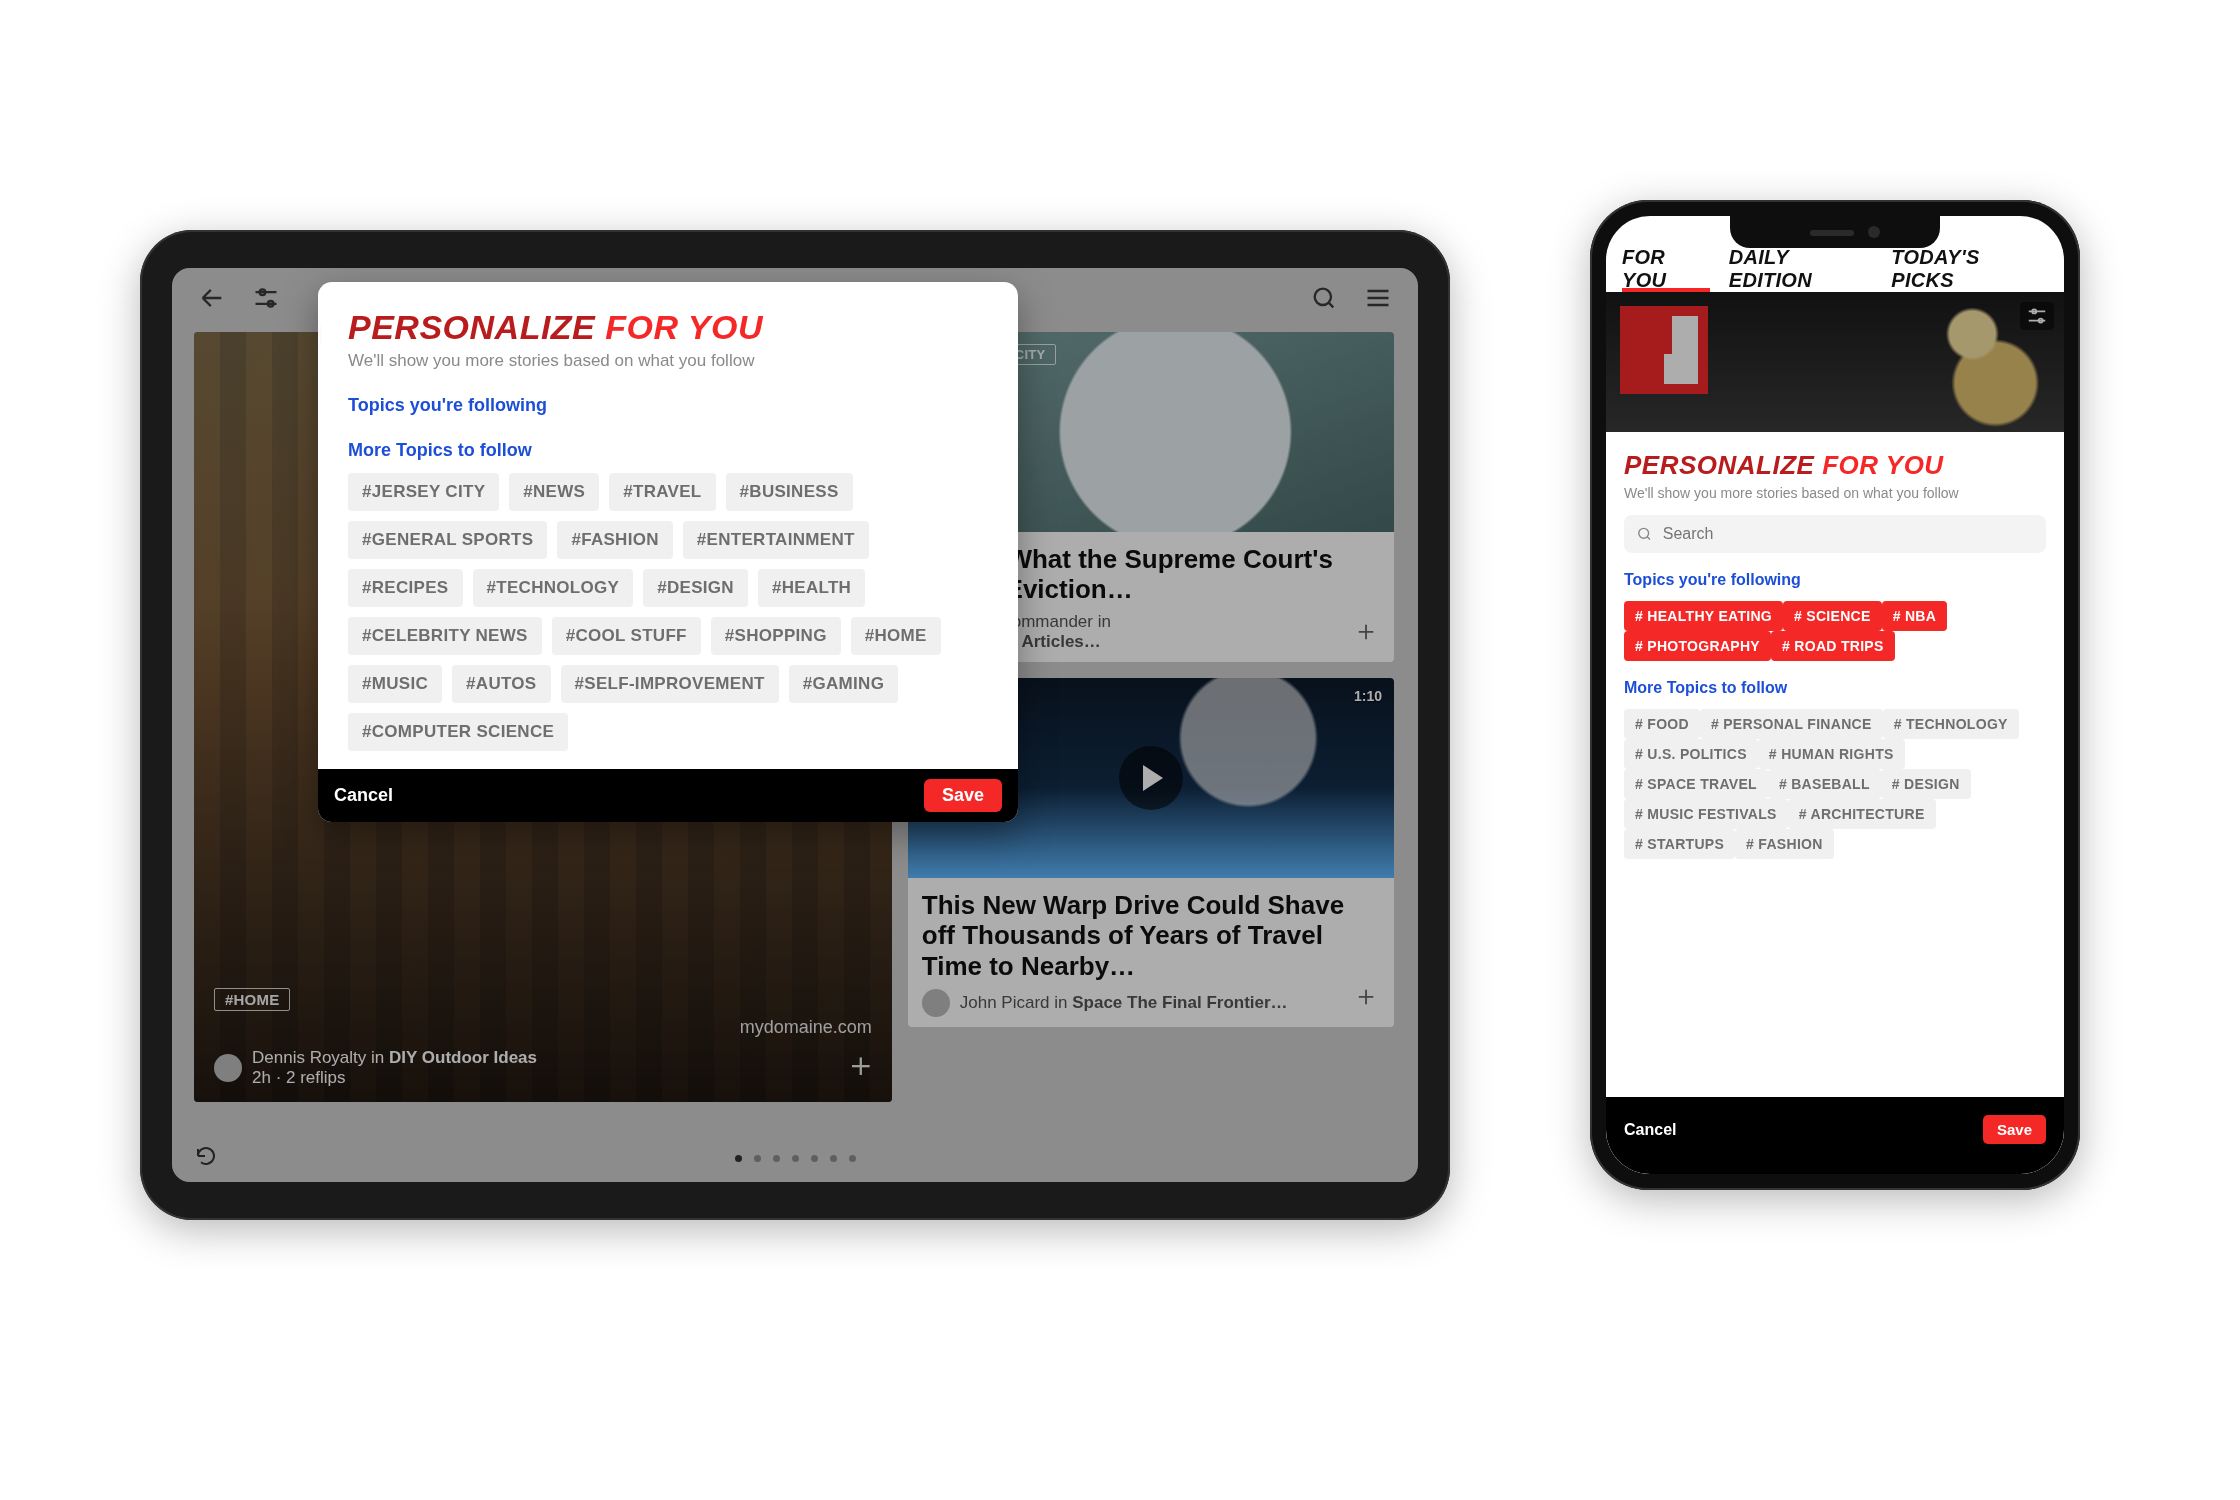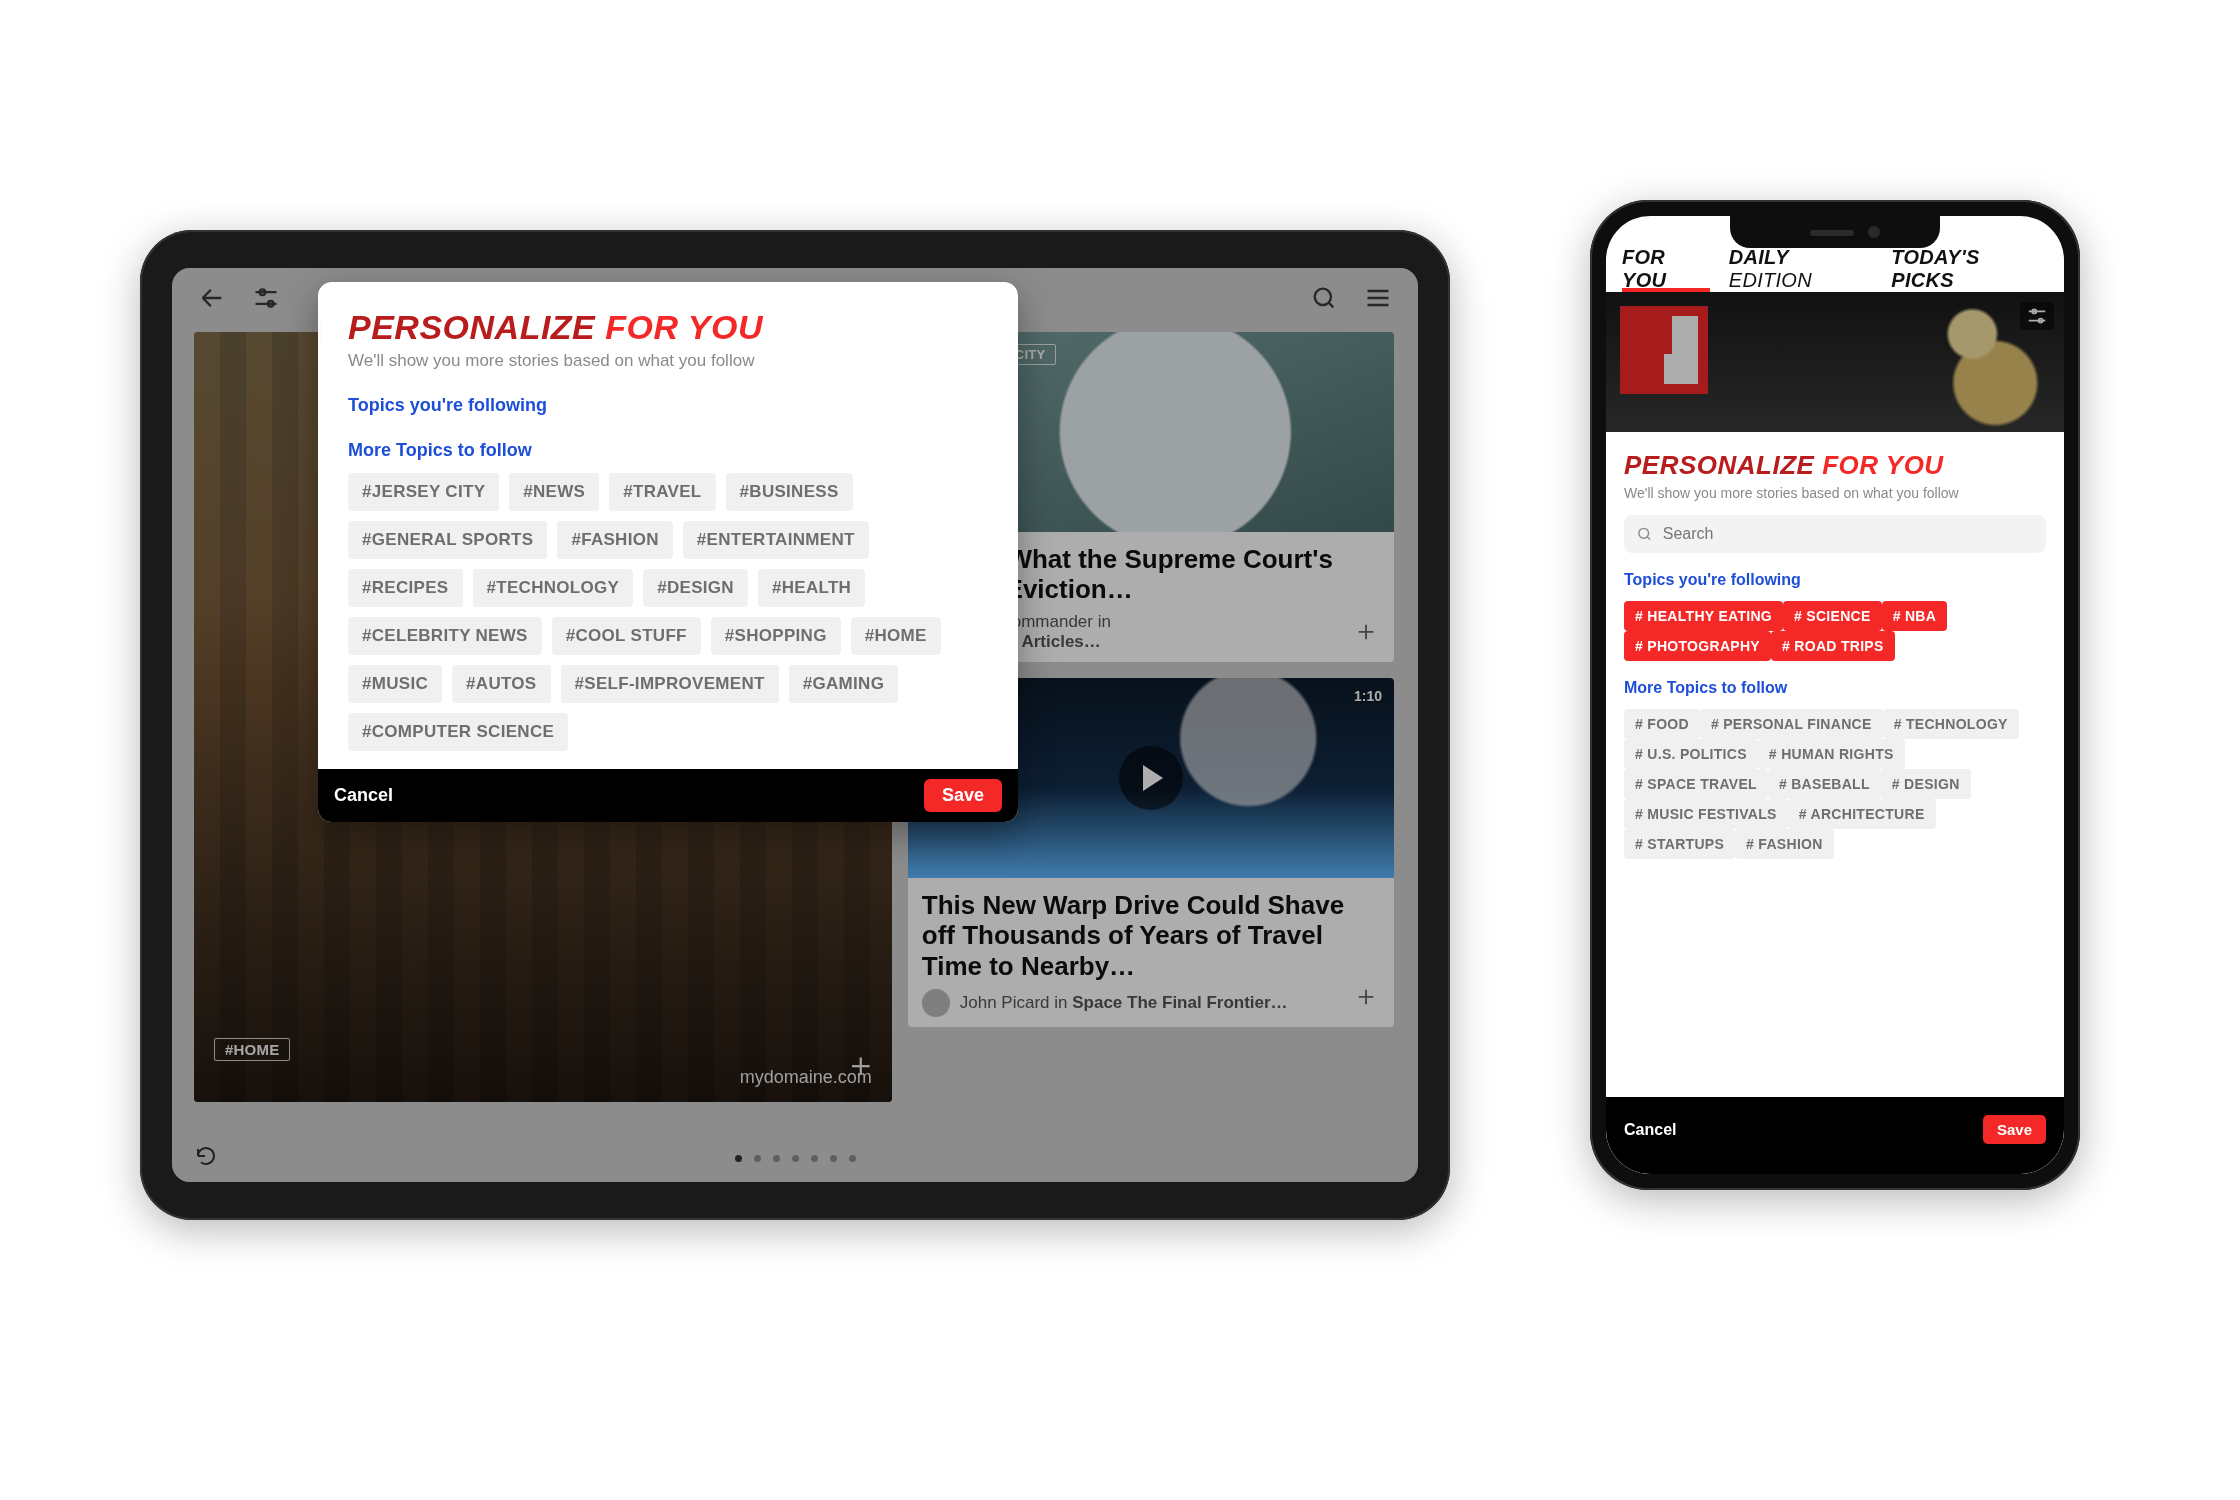--- a/index.html
+++ b/index.html
@@ -175,21 +175,21 @@
     z-index:50;
   }
   .notch::before { content:""; position:absolute; left:80px; top:14px; width:44px; height:6px; border-radius:3px; background:#2a2a2a;}
   .notch::after { content:""; position:absolute; left:138px; top:10px; width:12px; height:12px; border-radius:50%; background:#2a2a2a;}
 
   .phone-tabs {
     position:relative; display:flex; align-items:flex-end; gap:14px;
     padding:34px 16px 0; height:76px; font-style:italic;
   }
   .phone-tabs .tab { font-size:20px; font-weight:900; color:#111; letter-spacing:.3px;}
-  .phone-tabs .tab .thin { font-weight:400; font-style:italic; }
+  .phone-tabs .tab .thin { font-weight:700; font-style:italic; }
   .phone-tabs .underline { position:absolute; left:16px; bottom:0; width:88px; height:4px; background:#f52828;}
 
   .phone-dim { position:absolute; inset:76px 0 0 0; background:rgba(0,0,0,.32); z-index:5; pointer-events:none;}
   .phone-hero {
     position:relative; height:140px; margin-top:0;
     background:
       radial-gradient(circle at 80% 30%, #f4e0a0 0 6%, transparent 7%),
       radial-gradient(circle at 85% 65%, #e0c070 0 10%, transparent 11%),
       linear-gradient(180deg,#1a1a1a,#3a3a3a);
   }
@@ -260,20 +260,29 @@
         </div>
       </div>
 
       <div class="ipad-body">
         <div class="ipad-left-card">
           <div class="bg"></div>
             <div class="shade"></div>
           <div class="content">
             <span class="hash-badge">#HOME</span>
             <div class="domain">mydomaine.com</div>
+            <div class="byline">
+              <span class="avatar"></span>
+              <span>
+                <span>Dennis Royalty</span>
+                <span>in</span>
+                <b>DIY Outdoor Ideas</b><br>
+                <span>2h · 2 reflips</span>
+              </span>
+            </div>
           </div>
           <span class="plus-corner">＋</span>
         </div>
 
         <div class="ipad-right-col">
           <div class="story-card">
             <div class="sc-img1">
               <span class="sc-badge hash-badge" style="font-size:13px">#NEW YORK CITY</span>
             </div>
             <div class="sc-text">

